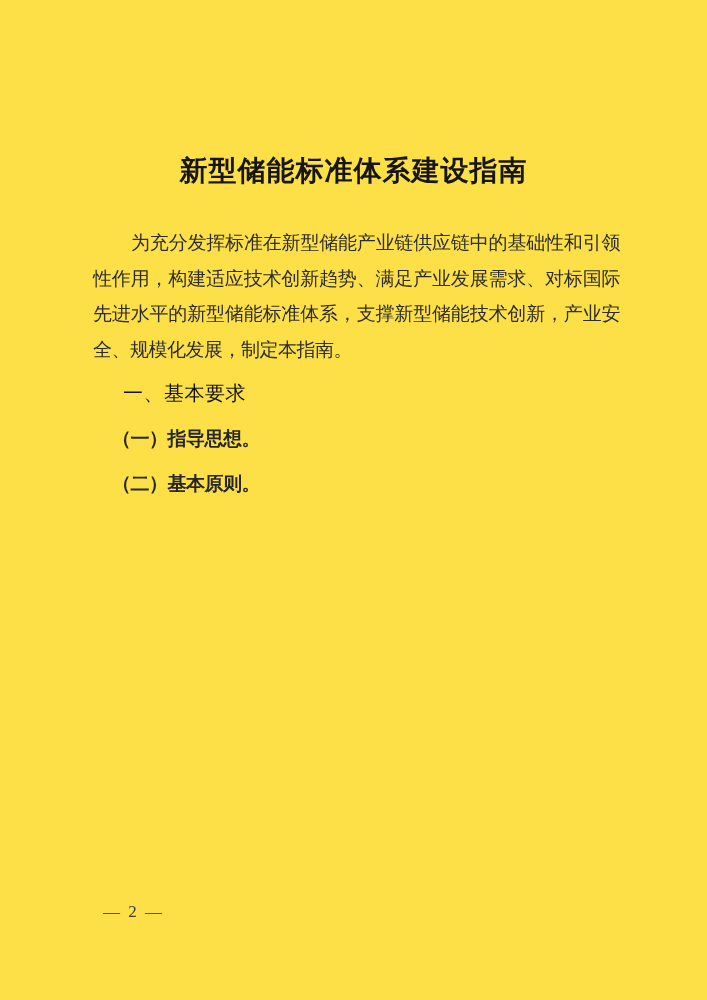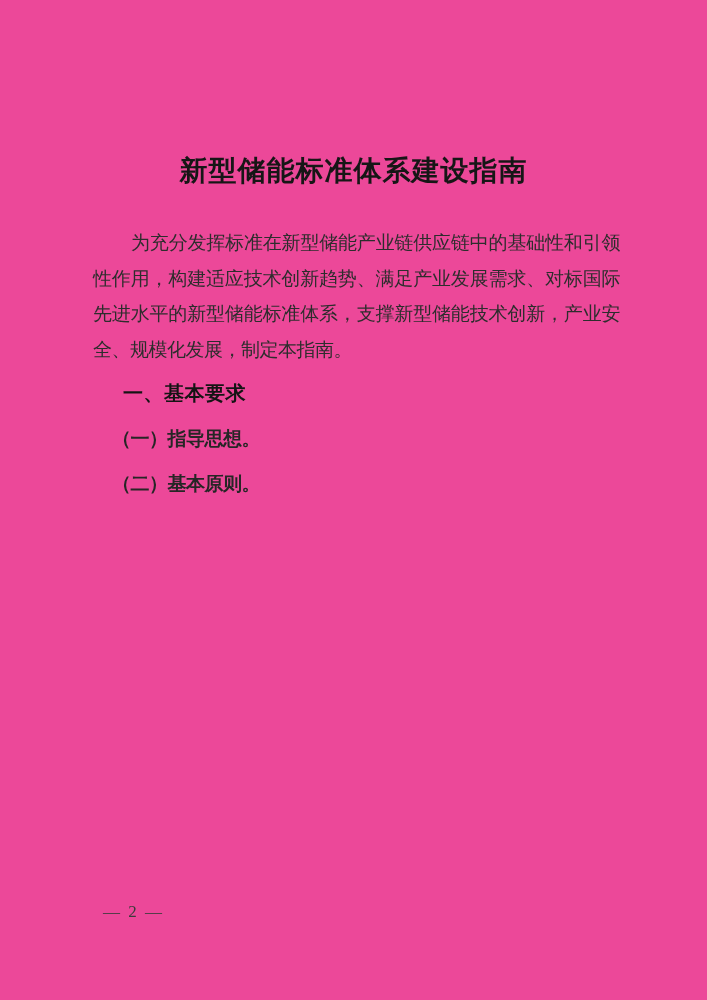--- a/index.html
+++ b/index.html
@@ -4,21 +4,21 @@
 <style>
   html, body {
     margin: 0;
     padding: 0;
     background: #ffffff;
   }
   .page {
     position: relative;
     width: 707px;
     height: 1000px;
-    background: #ec4899;
+    background: #fde047;
     overflow: hidden;
     font-family: "Liberation Serif", "DejaVu Serif", serif;
     color: #2d2d2d;
   }
   .doc-title {
     margin: 0;
     padding-top: 151px;
     text-align: center;
     font-size: 28px;
     line-height: 40px;
@@ -39,21 +39,21 @@
   .content p {
     margin: 9px;
   }
   .para {
     text-indent: 2em;
     color: #2d2d2d;
   }
   .sec-heading {
     text-indent: 1.5em;
     font-size: 20px;
-    font-weight: 700;
+    font-weight: 400;
     color: #141414;
     font-family: "Liberation Sans", "DejaVu Sans", sans-serif;
     letter-spacing: 0.5px;
     text-align: left;
   }
   .sub-heading {
     text-indent: 1em;
     font-weight: 700;
     color: #262626;
     text-align: left;

